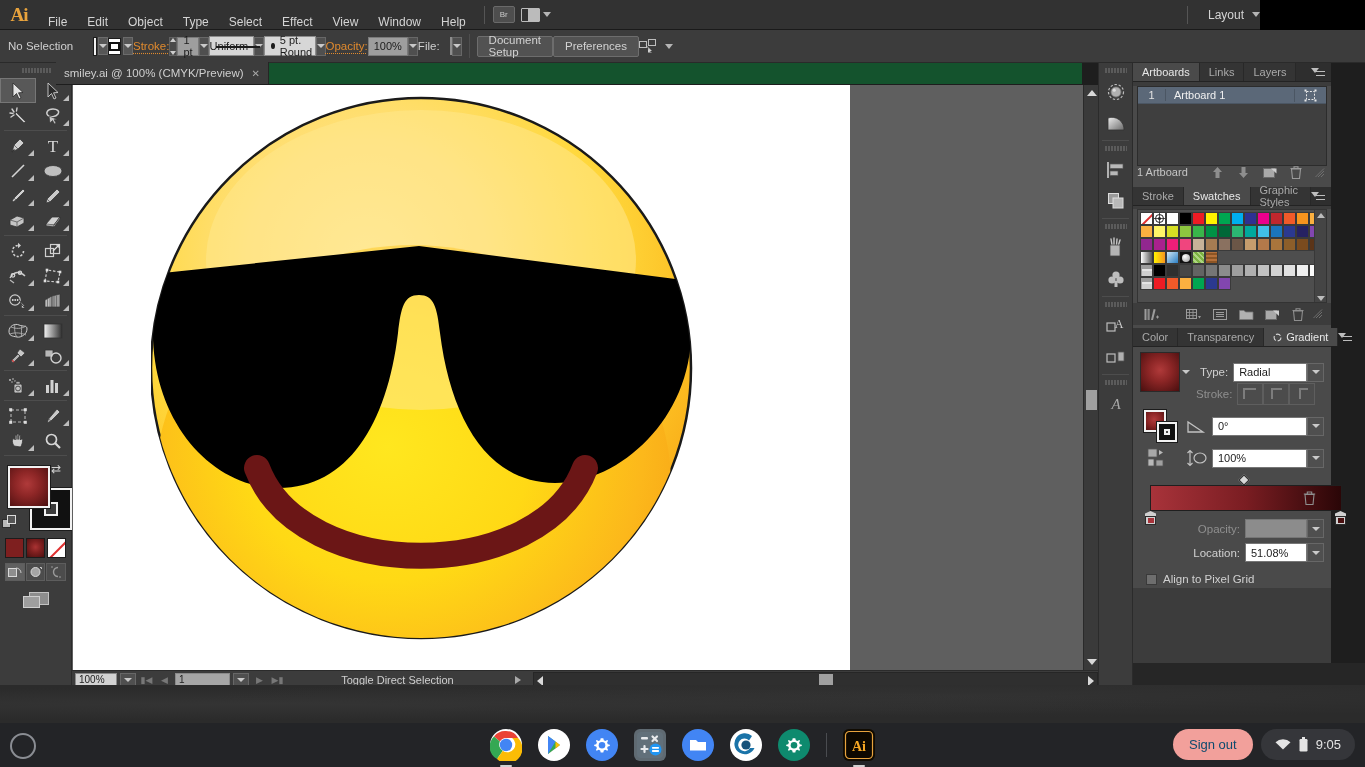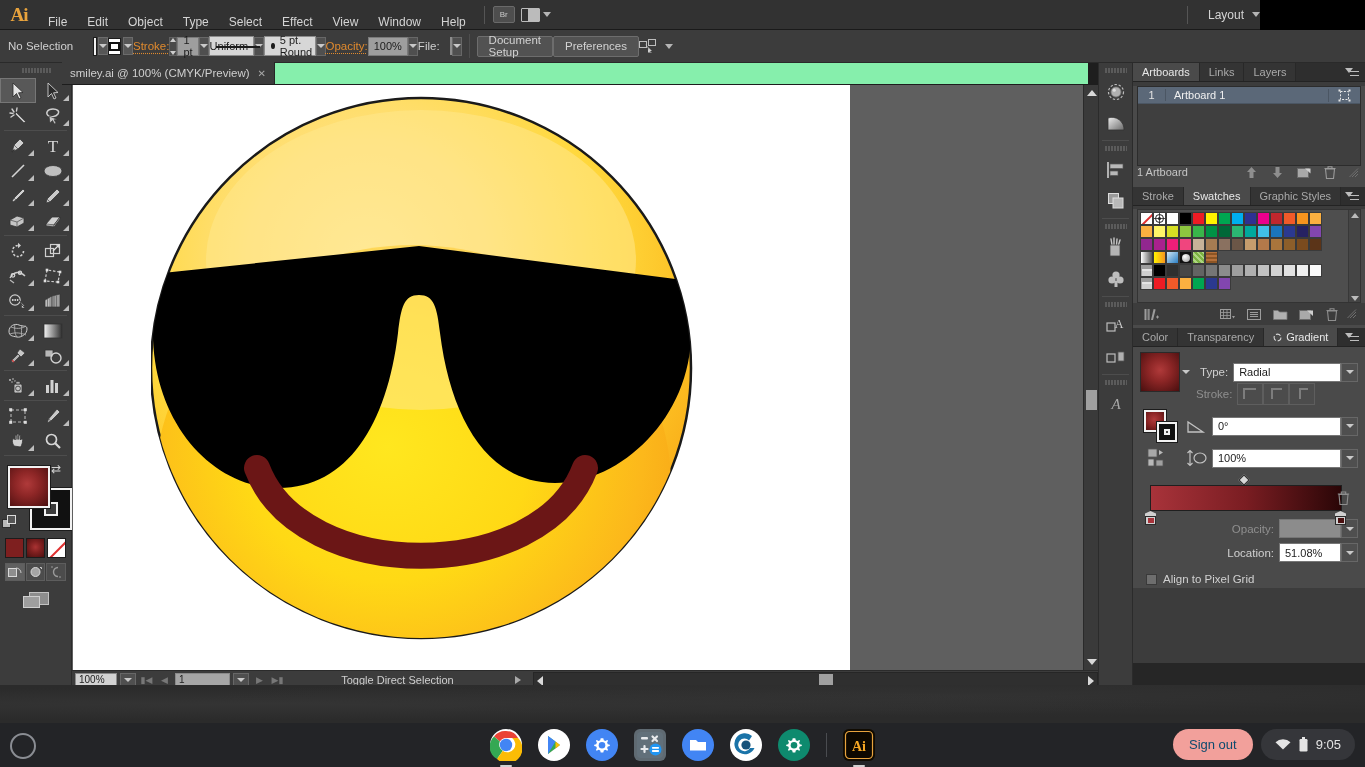--- a/index.html
+++ b/index.html
@@ -194,22 +194,22 @@
     width: 20px; height: 18px; background: #4c4c4c; border: 1px solid #5d5d5d;
     display: flex; align-items: center; justify-content: center;
   }
   .draw-btn.sel { background: #606060; }
   .screen-mode {
     margin-top: 9px; display: flex; align-items: center; justify-content: center;
   }
 
   
   .tabbar {
-    position: absolute; top: 63px; left: 62px; width: 1026px; height: 22px;
-    background: #86efac; border-bottom: 1px solid #1d1d1d;
+    position: absolute; top: 63px; left: 56px; width: 1026px; height: 22px;
+    background: #14532d; border-bottom: 1px solid #1d1d1d;
     display: flex; align-items: flex-end;
   }
   .doctab {
     height: 22px; background: #3c3c3c; display: flex; align-items: center;
     padding: 0 8px; gap: 8px; font-size: 11.5px; color: #cfcfcf;
     border-right: 1px solid #252525;
   }
   .tab-close { font-size: 10px; color: #a8a8a8; }
 
   
@@ -275,21 +275,21 @@
     background: repeating-linear-gradient(to right, #7a7a7a 0 1px, transparent 1px 3px);
     background-size: 3px 5px; background-position: center; background-repeat: repeat-x;
   }
   .dock-icon {
     height: 31px; display: flex; align-items: center; justify-content: center;
   }
   .dock-div { height: 1px; background: #2d2d2d; border-bottom: 1px solid #4d4d4d; margin: 2px 3px 0; }
 
   
   .panels {
-    position: absolute; top: 63px; left: 1133px; width: 232px; height: 622px;
+    position: absolute; top: 63px; left: 1133px; width: 198px; height: 622px;
     background: #3c3c3c;
   }
   .ptabrow {
     height: 19px; background: #2e2e2e; display: flex; align-items: stretch;
     border-bottom: 1px solid #232323;
   }
   .ptab {
     padding: 0 9px; display: flex; align-items: center; font-size: 11px; color: #a9a9a9;
     background: #343434; border-right: 1px solid #282828;
   }

